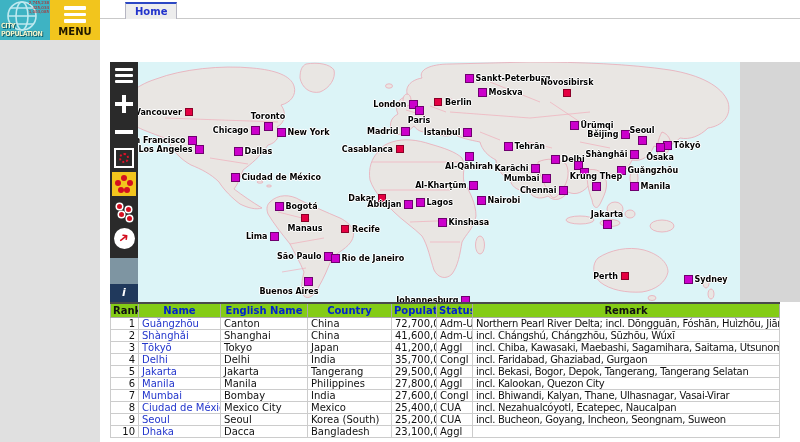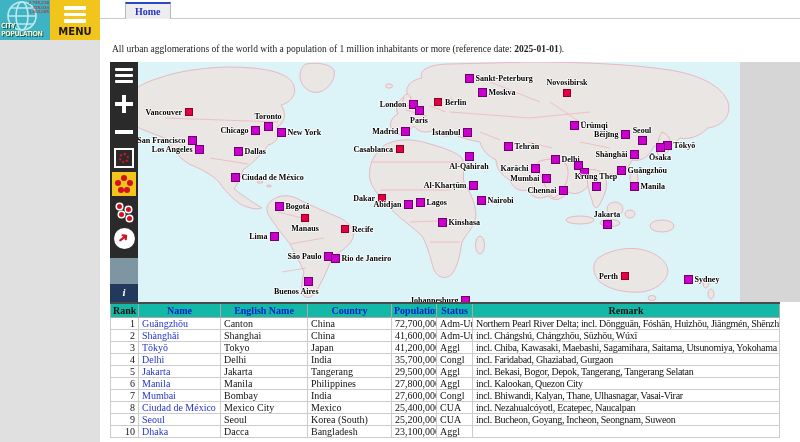--- a/index.html
+++ b/index.html
@@ -11,21 +11,21 @@
   #logo svg{position:absolute;left:2px;top:0;}
   .logo-text{position:absolute;left:1px;bottom:2px;font-size:7px;font-weight:bold;line-height:8px;
     color:#f2f7cf;text-shadow:0 0 1px #14606e,1px 1px 0 #14606e;letter-spacing:-0.4px;font-stretch:condensed;}
   .logo-nums{position:absolute;right:1px;top:1px;text-align:right;font-size:4px;line-height:4.5px;color:#c81414;}
   #menu-btn{position:absolute;left:50px;top:0;width:50px;height:40px;background:#f2c51d;cursor:pointer;}
   #menu-btn .bars{position:absolute;left:14px;top:6px;width:22px;}
   #menu-btn .bars i{display:block;height:3.5px;background:#fff;margin-bottom:3px;border-radius:1px;}
   #menu-btn .menu-label{position:absolute;left:0;right:0;bottom:3px;text-align:center;
     font-size:10px;font-weight:bold;color:#201800;}
   
-  #content{position:absolute;left:100px;top:0;width:700px;height:326px;background:#fff;font-family:Liberation Serif, serif;}
+  #content{position:absolute;left:100px;top:0;width:700px;height:326px;background:#fff;}
   #tabline{position:absolute;left:0;top:18px;width:700px;height:1px;background:#c9c9c9;}
   #home-tab{position:absolute;left:25px;top:2px;height:17px;padding:2px 9px 0;background:#ededed;
     border:1px solid #b6b6c2;border-top:2px solid #2b47c4;border-bottom:none;
     font-size:10px;font-weight:bold;color:#2233cc;cursor:pointer;}
   #page-title{position:absolute;left:12px;top:22px;font-size:17px;font-weight:bold;color:#1c1c1c;letter-spacing:-0.2px;}
   #page-subtitle{position:absolute;left:12px;top:44px;font-size:9.5px;color:#222;}
   #page-subtitle b{font-weight:bold;}
   
   #map-row{position:absolute;left:10px;top:62px;width:690px;height:240px;}
   #map{position:absolute;left:0;top:0;width:630px;height:240px;background:#dcf4f7;overflow:hidden;}
@@ -62,21 +62,21 @@
   .city.small .mark{background:#e50042;border-color:#8a0028;}
   .lbl{position:absolute;font-size:8px;font-weight:bold;color:#000;white-space:nowrap;line-height:9px;
     text-shadow:0 0 2px #fff,1px 0 0 #fff,-1px 0 0 #fff,0 1px 0 #fff,0 -1px 0 #fff;}
   .lbl.left{right:11px;top:0;}
   .lbl.right{left:11px;top:0;}
   .lbl.above{bottom:10px;left:50%;transform:translateX(-50%);}
   .lbl.below{top:10px;left:50%;transform:translateX(-50%);}
   .lbl.below-left{top:10px;right:-6px;}
   
   #agglo-table{position:absolute;left:10px;top:302px;width:670px;border-collapse:collapse;table-layout:fixed;}
-  #agglo-table th{background:#14b8a6;border:1px solid #aaa;border-top:2px solid #4a4a4a;
+  #agglo-table th{background:#84cc16;border:1px solid #aaa;border-top:2px solid #4a4a4a;
     font-size:10px;font-weight:bold;color:#111;padding:1px 2px;height:13px;overflow:hidden;white-space:nowrap;}
   #agglo-table th.link{color:#0022cc;cursor:pointer;}
   #agglo-table td{border:1px solid #ccc;font-size:10px;color:#111;padding:0 3px;height:12px;
     overflow:hidden;white-space:nowrap;background:#fff;}
   td.rank{text-align:right;padding-right:5px;}
   td.name a{color:#2235cc;text-decoration:none;cursor:pointer;}
   td.pop{text-align:right;}
   td.remark{font-size:9px;letter-spacing:-0.3px;}
 </style>
 </head>
@@ -108,21 +108,20 @@
       <i></i>
       <i></i>
       <i></i>
     </div>
   <div class="menu-label">MENU</div>
 </div>
 
 <div id="content">
   <div id="tabline"></div>
   <div id="home-tab">Home</div>
-  <div id="page-subtitle"><span>All urban agglomerations of the world with a population of 1 million inhabitants or more (reference date: </span><b>2025-01-01</b><span>).</span></div>
 
   <div id="map-row">
     <div id="map">
       <svg class="world" width="630" height="240" viewBox="0 0 630 240">
         <g fill="#e9e6e3" stroke="#eaa9b6" stroke-width="0.8">
 
           <path d="M4,58 C8,38 24,24 46,17 C72,7 112,3 142,6 C166,8 181,14 184,24 C187,33 180,41 171,43 C177,51 175,61 167,65 C171,73 167,81 158,83 C150,95 141,102 133,108 C130,116 128,122 124,127 C132,133 142,140 152,146 C146,148 138,146 130,142 C122,136 114,128 109,120 C101,112 91,107 81,103 C70,97 62,88 57,77 C47,73 35,69 27,65 C17,65 7,62 4,58 Z"></path>
 
           <path d="M196,2 C208,0 220,2 224,8 C226,16 220,26 210,30 C200,32 192,26 190,16 C190,8 192,4 196,2 Z"></path>
           <ellipse cx="279" cy="24" rx="3.5" ry="2.2"></ellipse>

